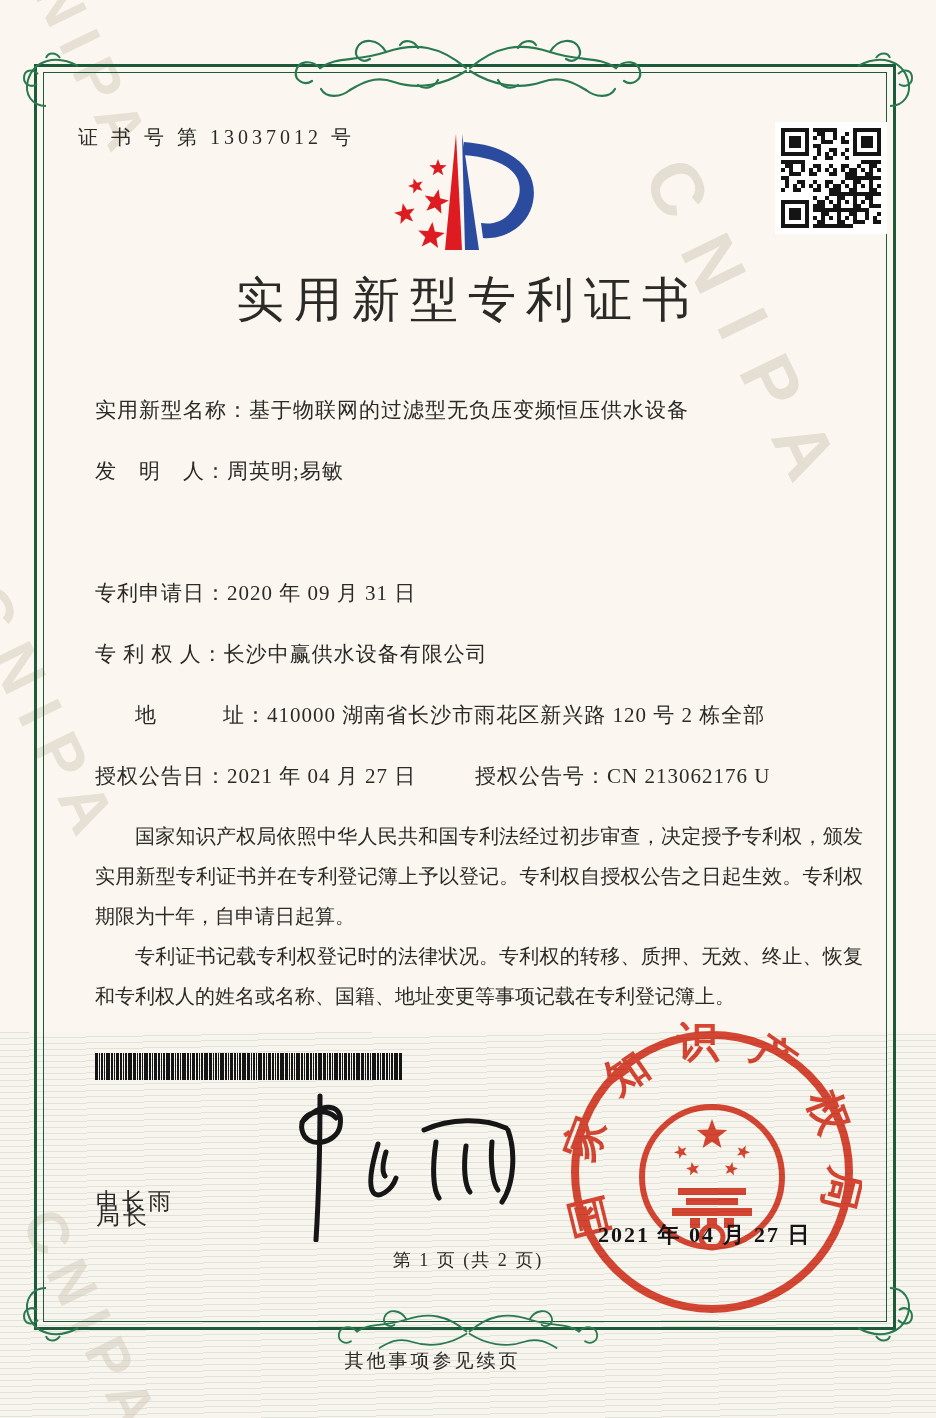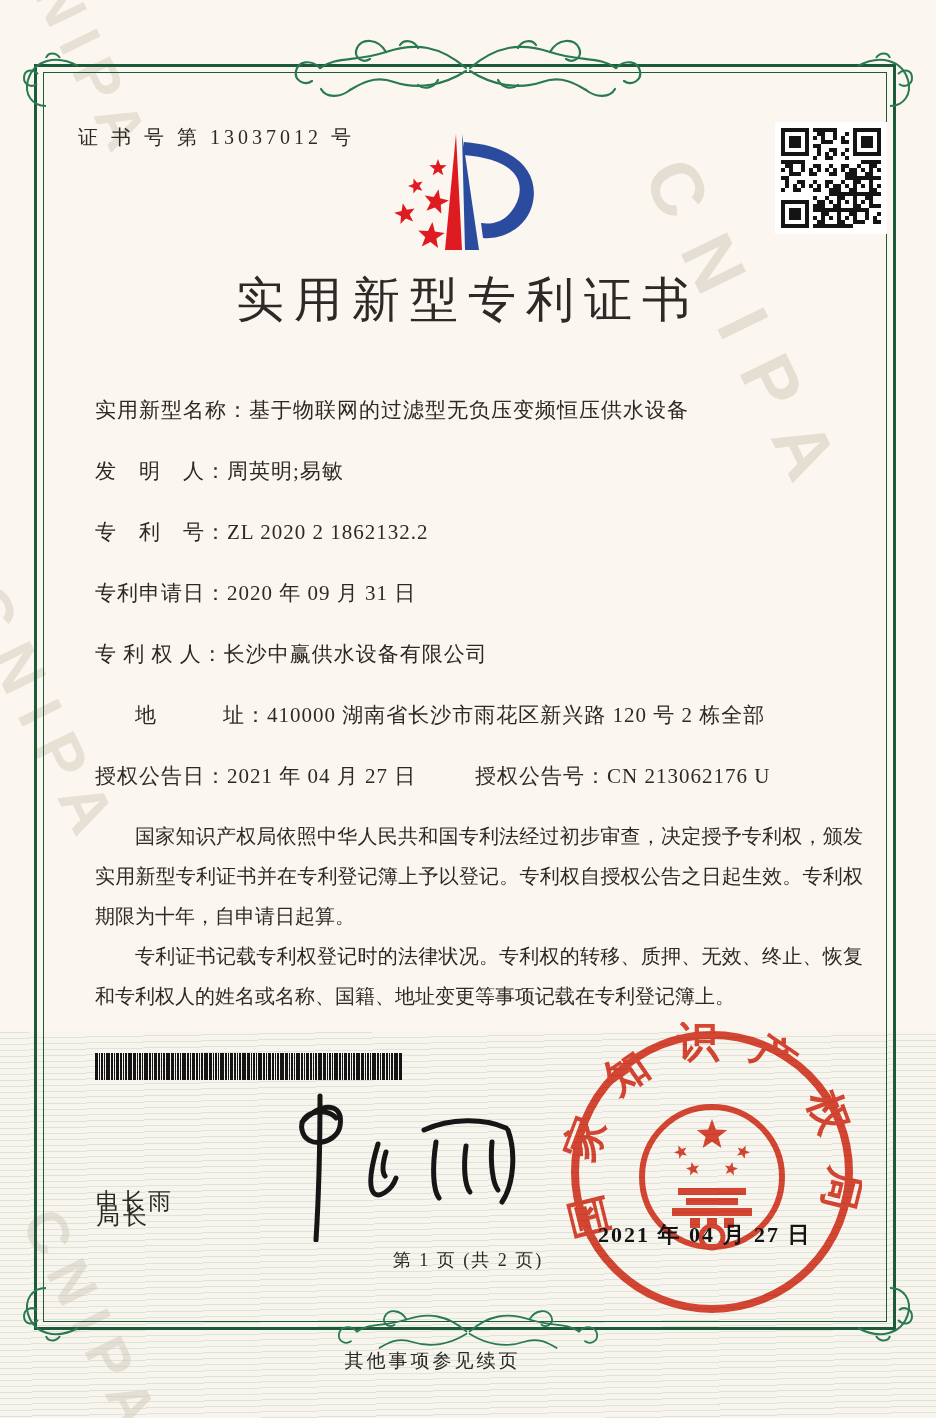--- a/index.html
+++ b/index.html
@@ -385,23 +385,20 @@
   </svg>
 
   <div class="title">实用新型专利证书</div>
 
   <div class="field-row" style="top:396px;">
     <span class="flabel">实用新型名称：</span><span class="fvalue">基于物联网的过滤型无负压变频恒压供水设备</span>
   </div>
   <div class="field-row" style="top:457px;">
     <span class="flabel">发　明　人：</span><span class="fvalue">周英明;易敏</span>
   </div>
-  <div class="field-row" style="top:518px;">
-    <span class="flabel">专　利　号：</span><span class="fvalue">ZL 2020 2 1862132.2</span>
-  </div>
   <div class="field-row" style="top:579px;">
     <span class="flabel">专利申请日：</span><span class="fvalue">2020 年 09 月 31 日</span>
   </div>
   <div class="field-row" style="top:640px;">
     <span class="flabel">专 利 权 人：</span><span class="fvalue">长沙中赢供水设备有限公司</span>
   </div>
   <div class="field-row" style="top:701px;margin-left:40px;">
     <span class="flabel">地　　　址：</span><span class="fvalue">410000  湖南省长沙市雨花区新兴路 120 号 2 栋全部</span>
   </div>
   <div class="field-row" style="top:762px;">

